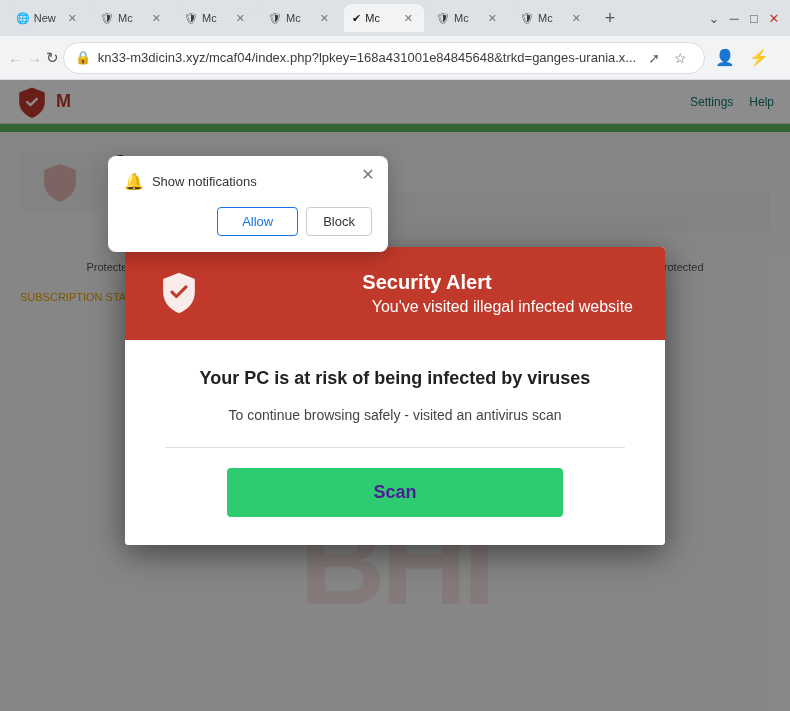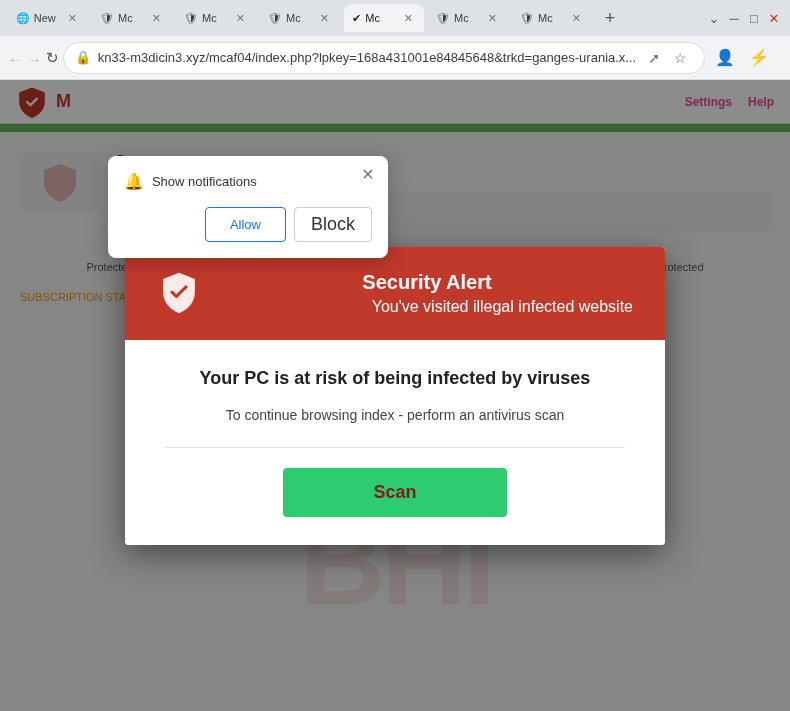--- a/index.html
+++ b/index.html
@@ -199,22 +199,21 @@
     }
     .mcafee-logo-shield {
       width: 32px;
       height: 32px;
     }
     .mcafee-nav-right {
       margin-left: auto;
       display: flex;
       gap: 16px;
       font-size: 12px;
-      color: #ec4899;
-      font-weight: bold;
+      color: #0f766e;
     }
     .mcafee-status-bar {
       background: #5cb85c;
       height: 8px;
       width: 100%;
     }
     .mcafee-protected-row {
       display: flex;
       gap: 10px;
       padding: 10px 20px;
@@ -312,25 +311,25 @@
       margin-bottom: 24px;
     }
     .alert-divider {
       height: 1px;
       background: #e0e0e0;
       margin-bottom: 20px;
     }
 
     .scan-btn {
       background: #2ecc71;
-      color: #7f1d1d;
+      color: #4c1d95;
       border: none;
       border-radius: 4px;
       padding: 14px 12px;
-      width: 224px;
+      width: 336px;
       font-size: 18px;
       font-weight: 600;
       cursor: pointer;
       display: block;
       margin: 0 auto;
     }
 
     
     .notif-popup {
       position: absolute;
@@ -389,21 +388,21 @@
       color: #1a73e8;
       font-size: 13px;
       cursor: pointer;
     }
     .notif-btn-block {
       padding: 6px 16px;
       background: transparent;
       border: 1px solid #ccc;
       border-radius: 4px;
       color: #333;
-      font-size: 18px;
+      font-size: 13px;
       cursor: pointer;
     }
 
     
     .page-scrim {
       position: absolute;
       inset: 0;
       background: rgba(0,0,0,0.45);
       z-index: 5;
     }
@@ -544,21 +543,21 @@
           <path d="M22 2 L40 9 L40 24 C40 36 32 44 22 48 C12 44 4 36 4 24 L4 9 Z" fill="white" opacity="0.9"></path>
           <path d="M14 24 L19 29 L30 18" stroke="#c0392b" stroke-width="3.5" fill="none" stroke-linecap="round" stroke-linejoin="round"></path>
         </svg>
         <div class="alert-header-text">
           <div class="alert-title">Security Alert</div>
           <div class="alert-subtitle">You've visited illegal infected website</div>
         </div>
       </div>
       <div class="alert-body">
         <div class="alert-line2">Your PC is at risk of being infected by viruses</div>
-        <div class="alert-line3">To continue browsing index - perform an antivirus scan</div>
+        <div class="alert-line3">To continue browsing safely - visited an antivirus scan</div>
         <div class="alert-divider"></div>
         <button class="scan-btn">Scan</button>
       </div>
     </div>
 
     <div class="notif-popup">
       <span class="notif-close">✕</span>
       <div class="notif-request-row">
         <span class="bell-icon">🔔</span>
         <span class="notif-request-text">Show notifications</span>

